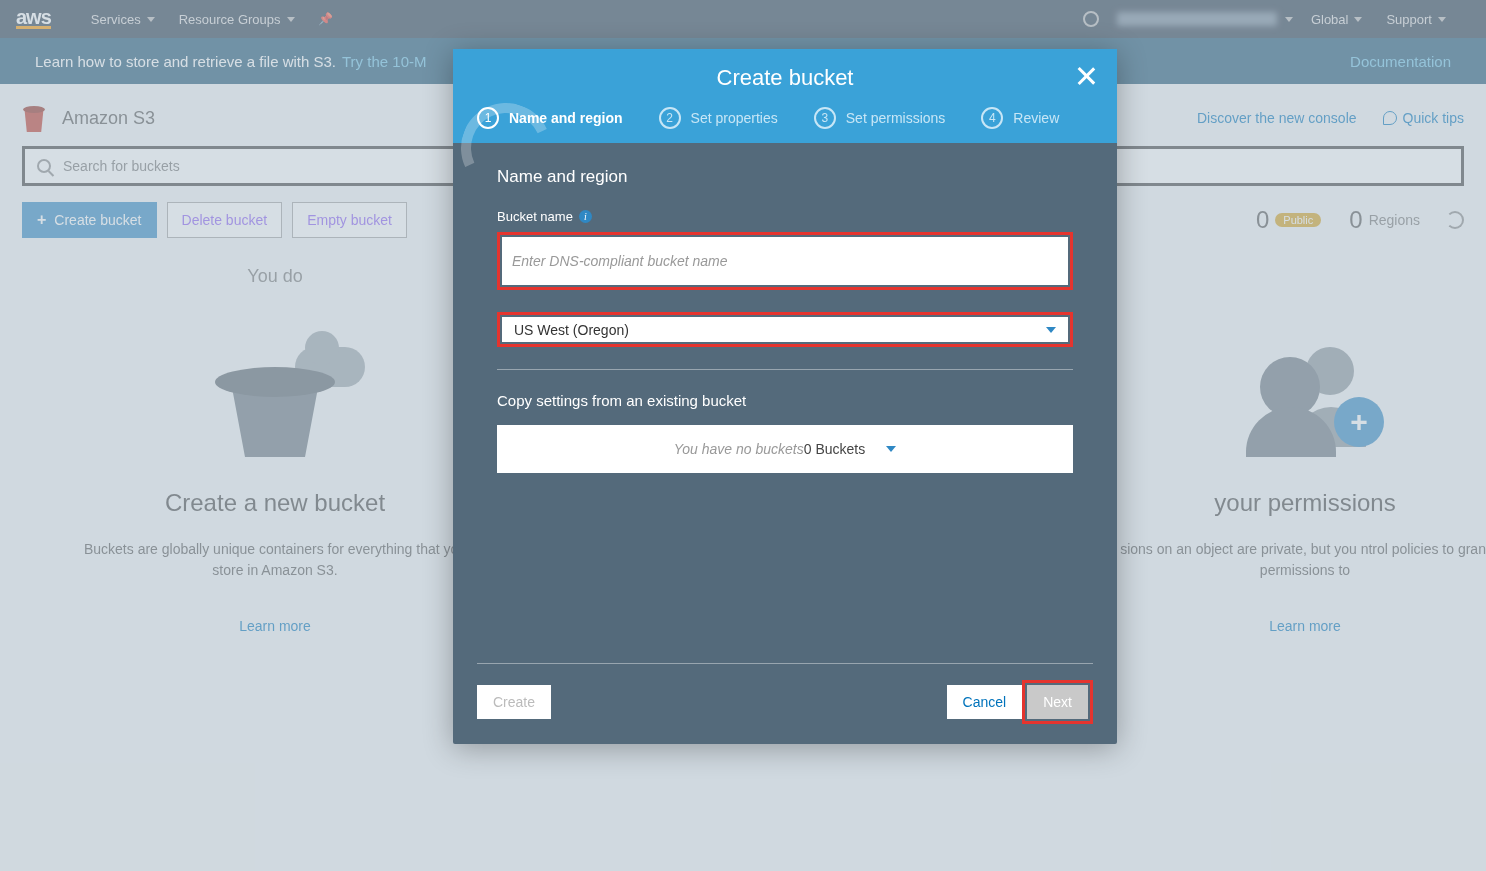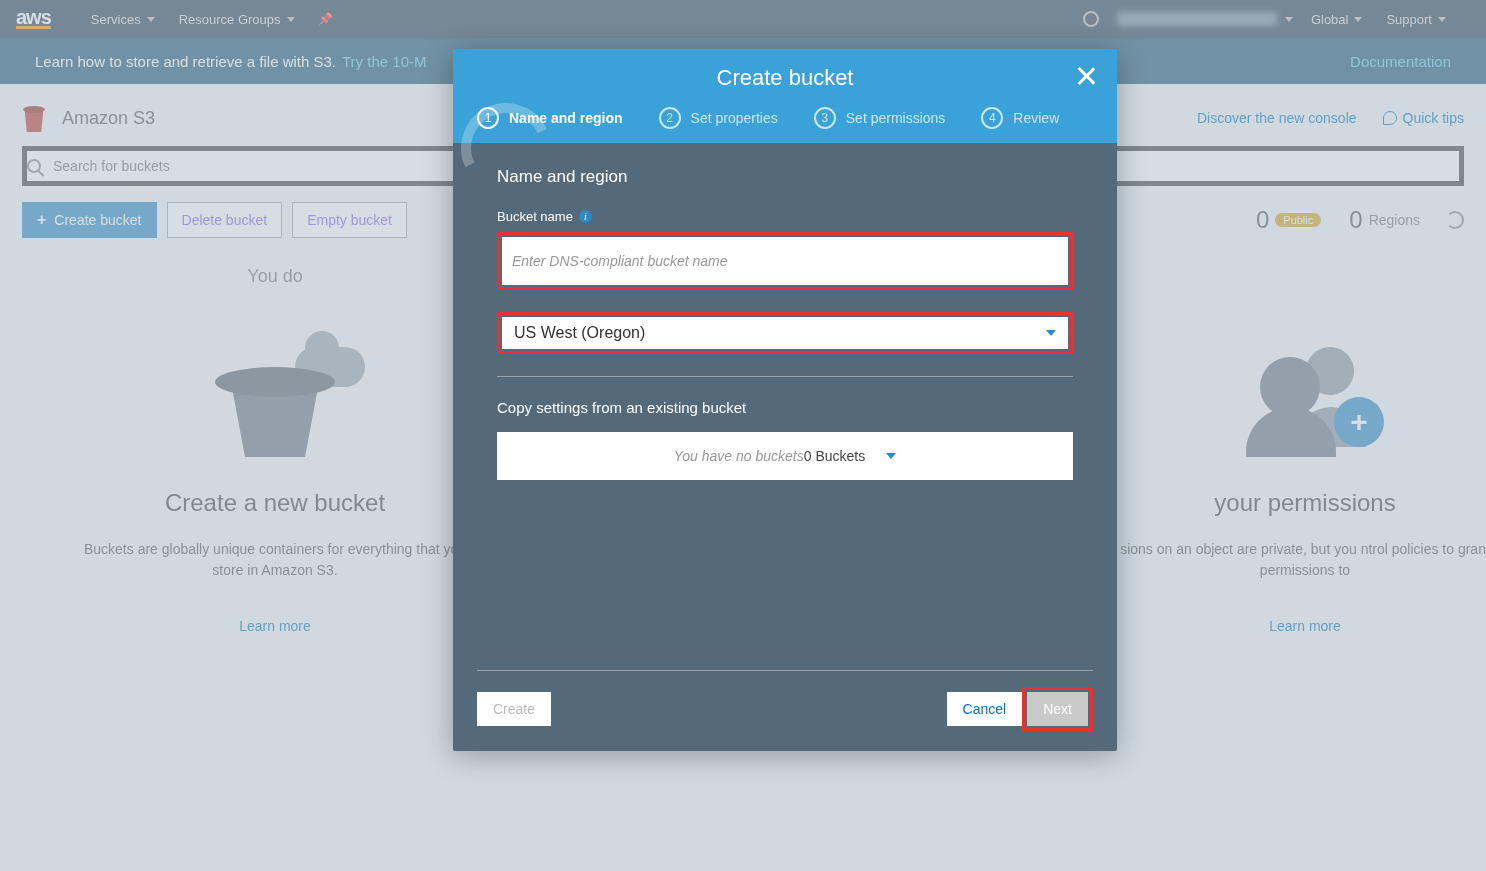--- a/index.html
+++ b/index.html
@@ -21,21 +21,21 @@
 .pagehead{display:flex;align-items:center;padding:20px 22px 14px;color:#444}
 .bucketicon{width:24px;height:28px;display:inline-block;position:relative;margin-right:16px}
 .bucketicon:before{content:"";position:absolute;inset:0;background:#c0392b;clip-path:polygon(10% 15%,90% 15%,80% 100%,20% 100%)}
 .bucketicon:after{content:"";position:absolute;top:6%;left:4%;right:4%;height:25%;background:#962d22;border-radius:50%}
 .pagetitle{font-size:18px;color:#555;font-weight:400}
 .pagehead .spacer{flex:1}
 .headlink{color:#0073bb;font-size:14px;margin-left:26px;display:flex;align-items:center;gap:6px;cursor:pointer}
 .lighticon{width:14px;height:14px;border:1.5px solid #0073bb;border-radius:50% 50% 50% 0}
 
 .toolbar{padding:0 22px}
-.searchwrap{display:flex;align-items:center;border:5px solid #404040;height:40px;padding:0 0;background:#fff}
+.searchwrap{display:flex;align-items:center;border:3px solid #404040;height:40px;padding:0 12px;background:#fff}
 .mag{width:14px;height:14px;border:2px solid #888;border-radius:50%;position:relative;margin-right:12px}
 .mag:after{content:"";position:absolute;width:2px;height:7px;background:#888;transform:rotate(-45deg);bottom:-6px;right:-3px}
 .searchwrap input{border:none;outline:none;font-size:14px;color:#666;flex:1;background:transparent}
 
 .actions{display:flex;align-items:center;margin-top:16px}
 .btn{height:36px;padding:0 14px;display:flex;align-items:center;font-size:14px;border:1px solid transparent;cursor:pointer}
 .btn.primary{background:#2f88c4;color:#fff}
 .btn.primary .plus{font-weight:700;margin-right:8px;font-size:16px}
 .btn.ghost{background:#fff;border:1px solid #a3a3a3;color:#8b5cf6;margin-left:10px;cursor:default}
 .actions .spacer{flex:1}
@@ -75,21 +75,21 @@
 .step.active{color:#fff;font-weight:600}
 .circlenum{width:22px;height:22px;border:2px solid currentColor;border-radius:50%;display:flex;align-items:center;justify-content:center;font-size:12px;font-weight:400}
 
 .modalbody{padding:24px 44px 10px;color:#fff}
 .modalbody h3{font-size:17px;font-weight:400;margin-bottom:22px}
 .lbl{font-size:13px;margin-bottom:8px;display:flex;align-items:center;gap:6px}
 .infoic{width:13px;height:13px;border-radius:50%;background:#2f88c4;color:#fff;font-size:10px;display:flex;align-items:center;justify-content:center;font-style:italic;font-family:serif}
 .redbox{border:3px solid #e5342e;padding:2px;margin-bottom:22px}
 .field{width:100%;height:48px;border:none;padding:0 10px;font-size:14px;outline:none}
 .field::placeholder{font-style:italic;color:#999}
-.selectfield{width:100%;height:32px;background:#fff;display:flex;align-items:center;justify-content:space-between;padding:0 12px;font-size:16px;color:#333;cursor:pointer}
+.selectfield{width:100%;height:25px;background:#fff;display:flex;align-items:center;justify-content:space-between;padding:0 12px;font-size:14px;color:#333;cursor:pointer}
 .chev{width:0;height:0;border-left:5px solid transparent;border-right:5px solid transparent;border-top:6px solid #2f88c4}
 .hr{height:1px;background:rgba(255,255,255,.4);margin:4px 0 22px}
 .copysel{width:100%;height:48px;background:#fff;display:flex;align-items:center;justify-content:center;padding:8px 14px;font-size:14px;color:#999;cursor:pointer}
 .copysel .right{display:flex;align-items:center;gap:21px;color:#444}
 .copysel em{font-style:italic}
 
 .modalfoot{border-top:1px solid rgba(255,255,255,.4);margin:180px 24px 0;padding:16px 0 20px;display:flex;align-items:center}
 .fbtn{height:34px;padding:0 16px;font-size:14px;border:none;cursor:pointer;display:flex;align-items:center}
 .fbtn.create{background:#fff;color:#bbb;cursor:default}
 .modalfoot .spacer{flex:1}

